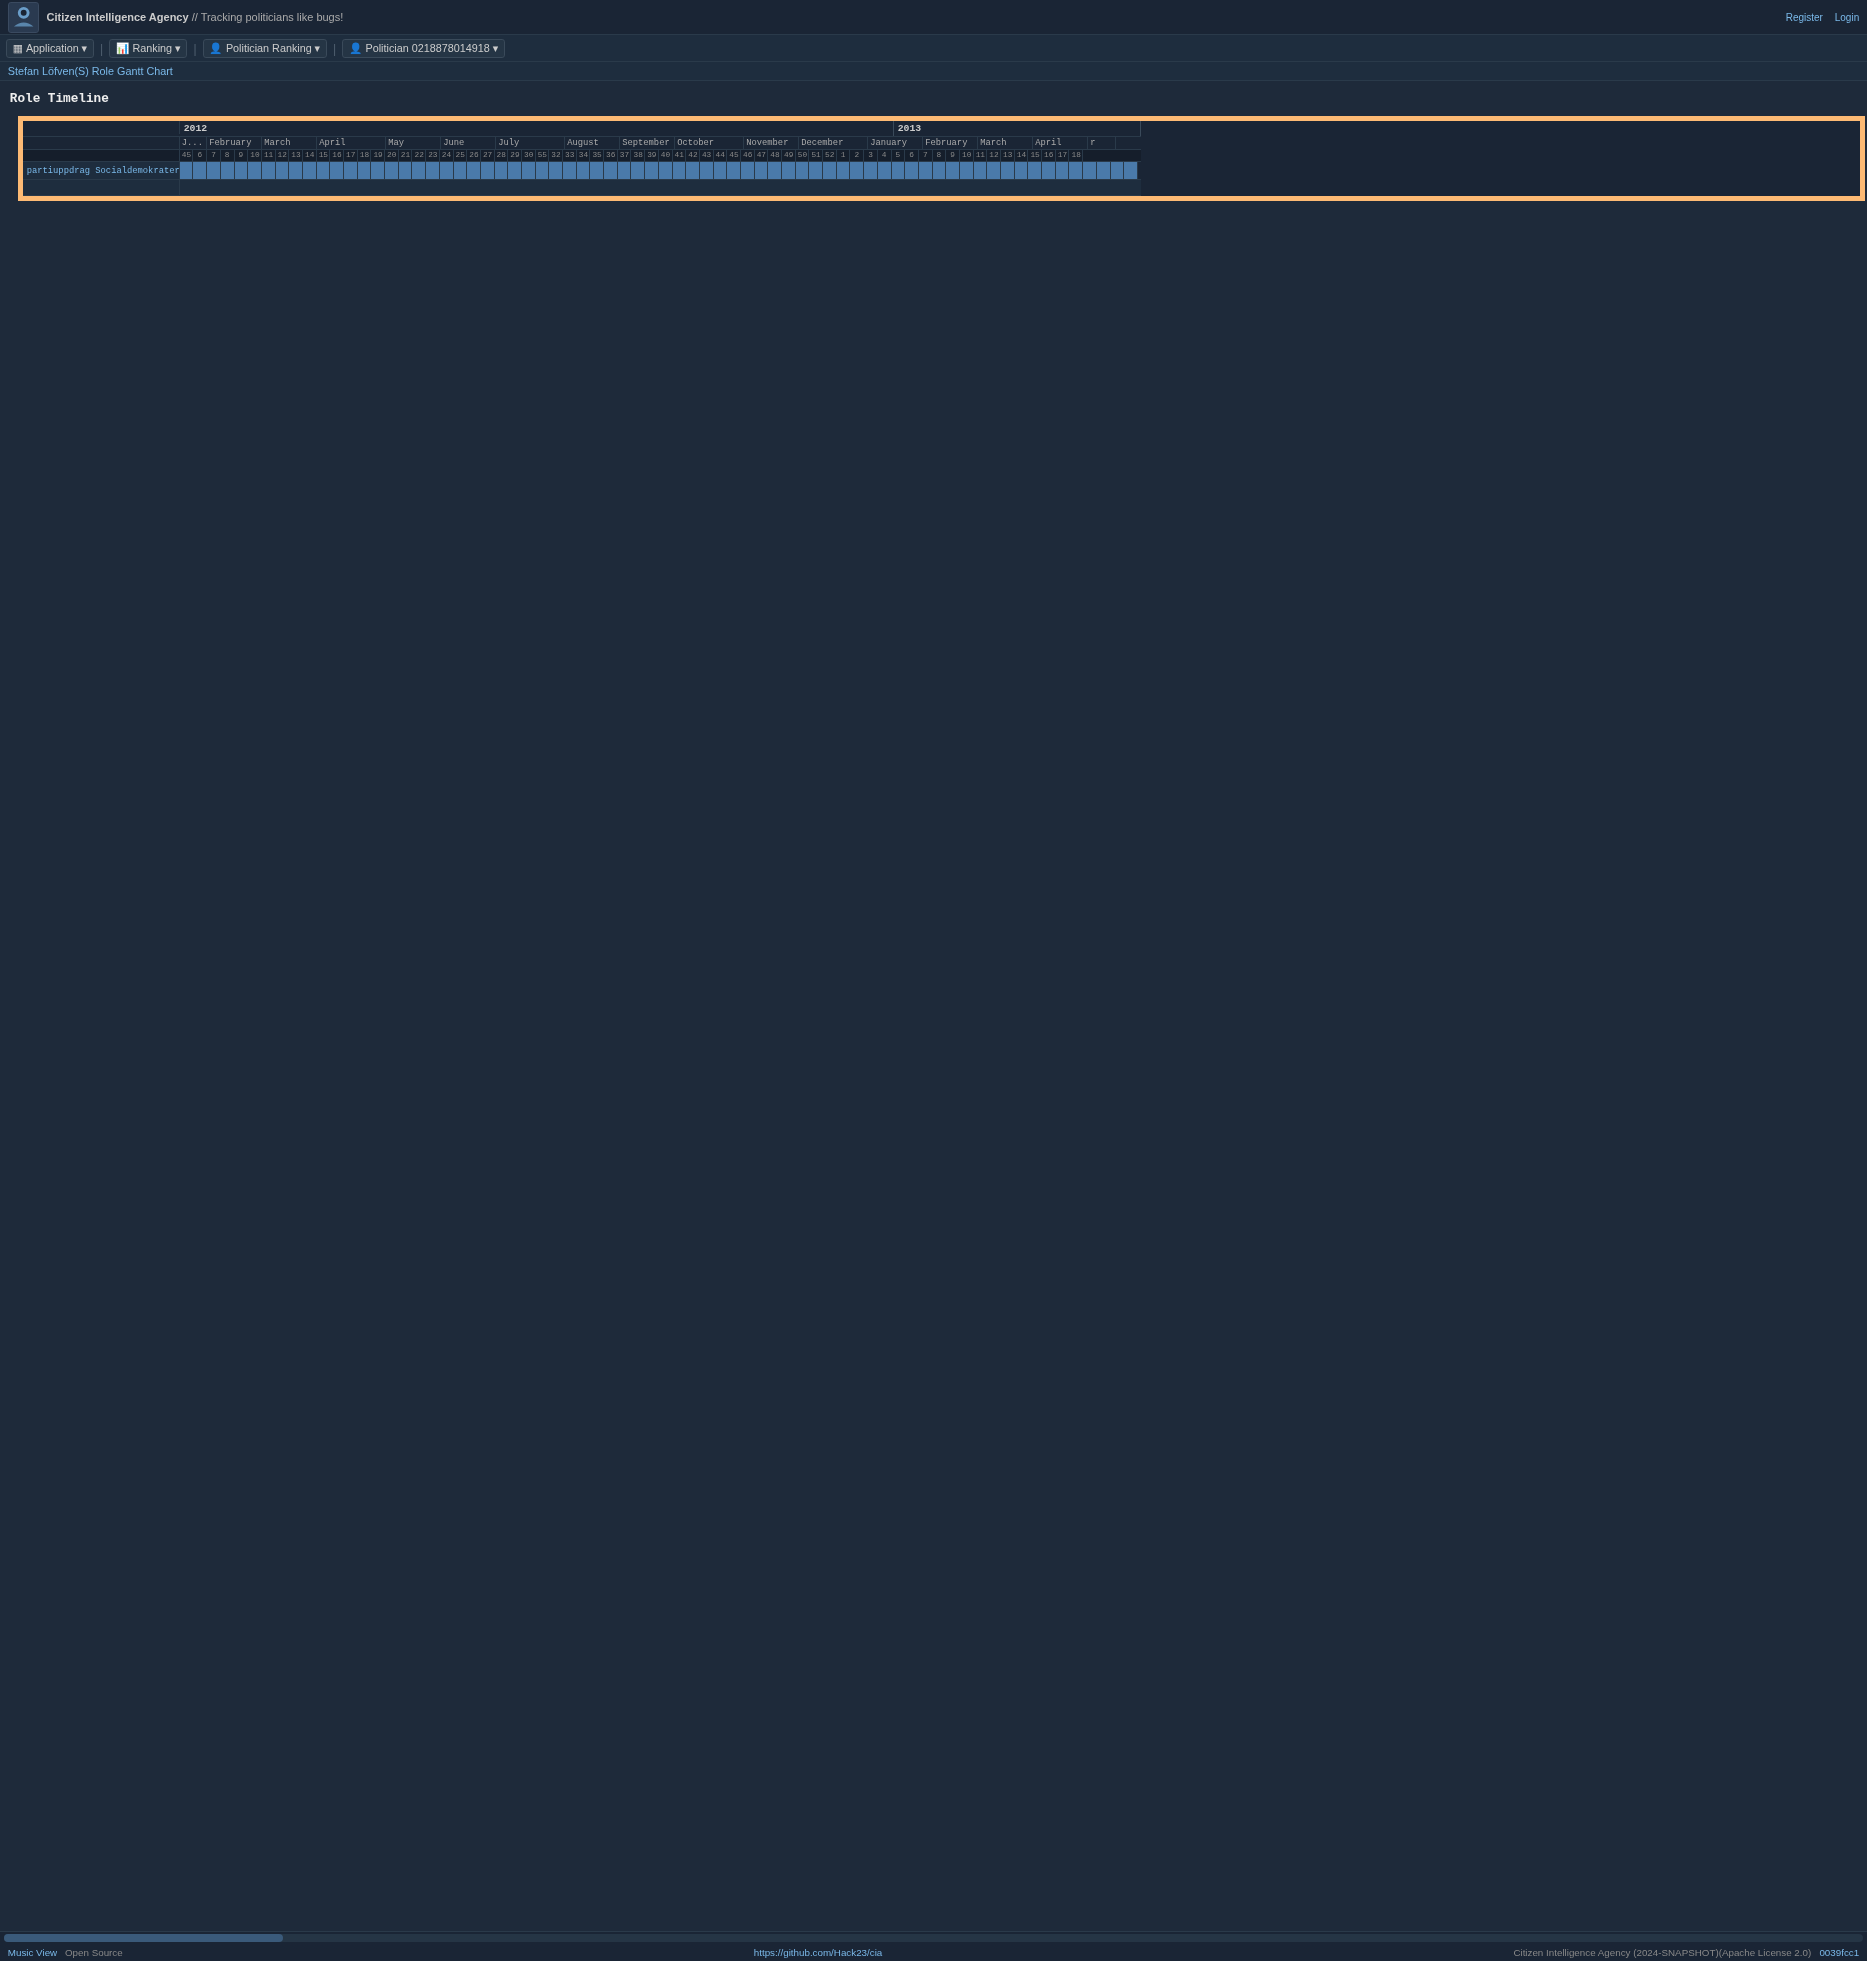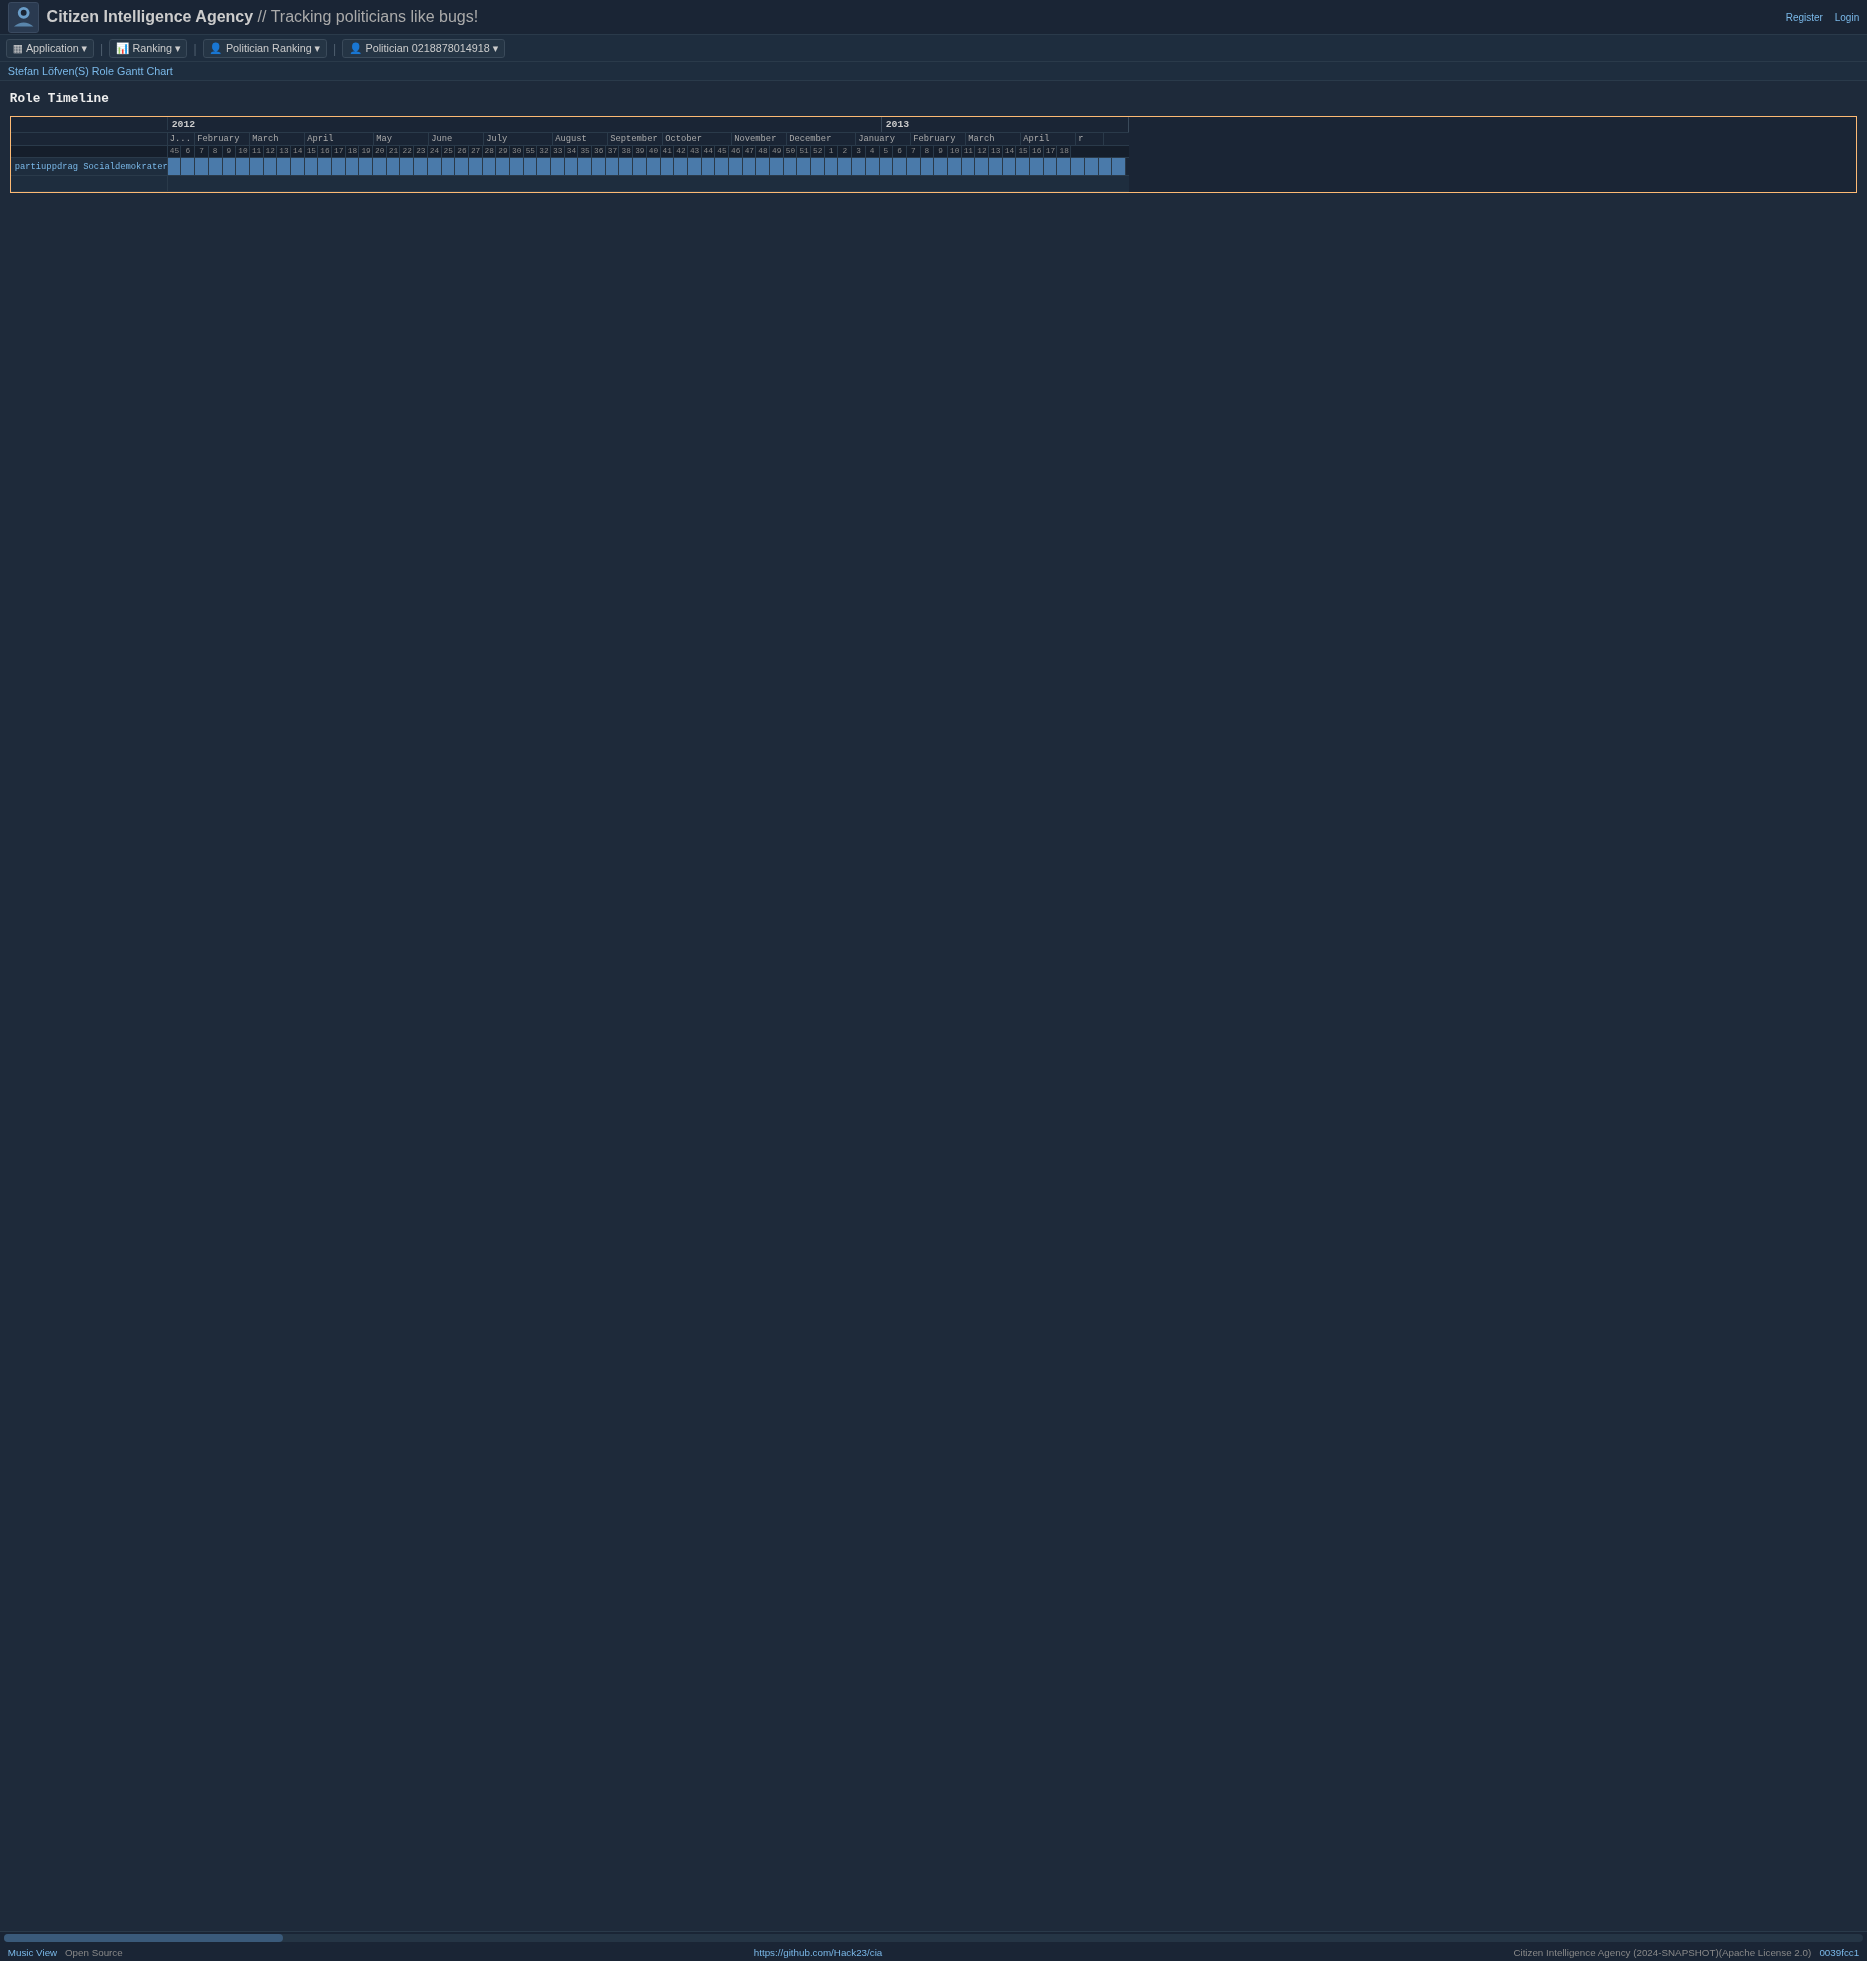--- a/index.html
+++ b/index.html
@@ -32,21 +32,21 @@
       border: 1px solid #3a4a60;
       border-radius: 2.9px;
       display: flex;
       align-items: center;
       justify-content: center;
       overflow: hidden;
     }
     #logo-img svg { width: 27.4px; height: 27.4px; }
     #header-title {
       color: #ccc;
-      font-size: 16px;
+      font-size: 11px;
       white-space: nowrap;
     }
     #header-title span { color: #aaa; }
     #header-spacer { flex: 1; }
     #header-auth {
       display: flex;
       gap: 11.8px;
       font-size: 10px;
     }
     #header-auth a {
@@ -106,22 +106,23 @@
     }
     #description {
       color: #7ab8e8;
       font-size: 10.8px;
       margin: 7.8px 0 15.7px 0;
     }
     
     #gantt-container {
       width: 100%;
       overflow-x: auto;
-      border: 1px solid #fdba74;
+      border: 5px solid #fdba74;
       background: #1a2535;
+      margin-left: 8px;
     }
     #gantt-inner {
       min-width: 1029px;
       width: max-content;
     }
     
     #year-header {
       display: flex;
       background: #1e2d3e;
       border-bottom: 1px solid #2a3a4a;

